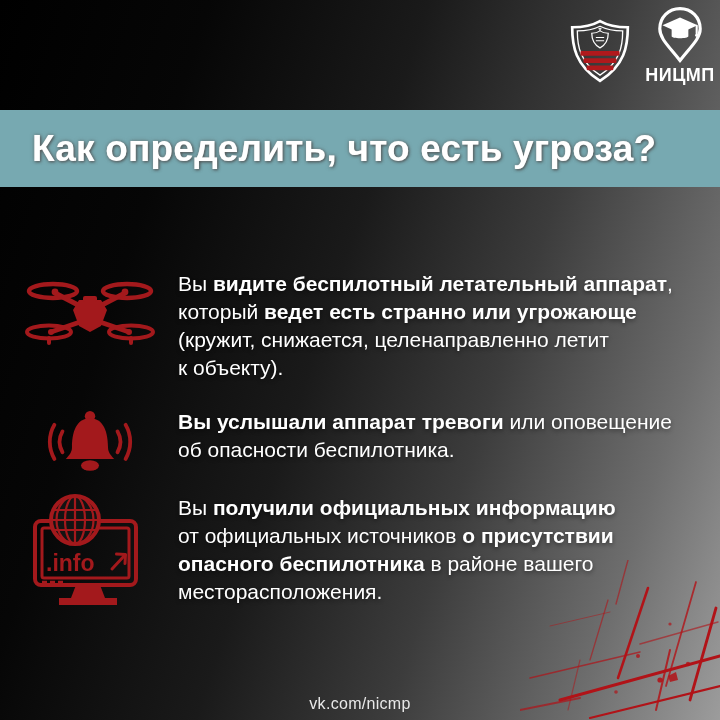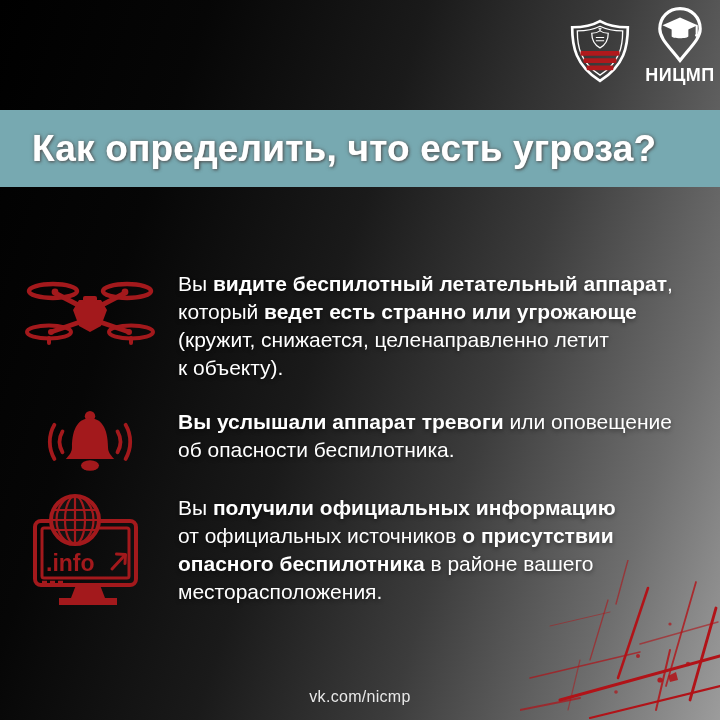--- a/index.html
+++ b/index.html
@@ -29,21 +29,21 @@
     position:absolute;left:178px;top:0;margin:0;color:#fff;font-size:21px;line-height:28px;
     white-space:pre;text-shadow:0 2px 4px rgba(0,0,0,.45);
   }
   .txt .b{font-weight:700;}
   .row1{top:270px;} .row1 .icon{left:25px;top:10px;}
   .row2{top:408px;} .row2 .icon{left:42px;top:-6px;}
   .row3{top:494px;} .row3 .icon{left:28px;top:0px;}
   
   .scratches{position:absolute;left:520px;top:560px;pointer-events:none;}
   
-  .footer{position:absolute;left:0;bottom:14px;width:720px;text-align:center;}
+  .footer{position:absolute;left:0;bottom:7px;width:720px;text-align:center;}
   .footer span{font-size:16px;color:#e8e8e8;letter-spacing:.3px;}
 </style>
 </head>
 <body>
 
 <div class="page">
 
   <div class="logos">
     <span class="shield-wrap">
       <svg width="68" height="68" viewBox="0 0 66 64">

